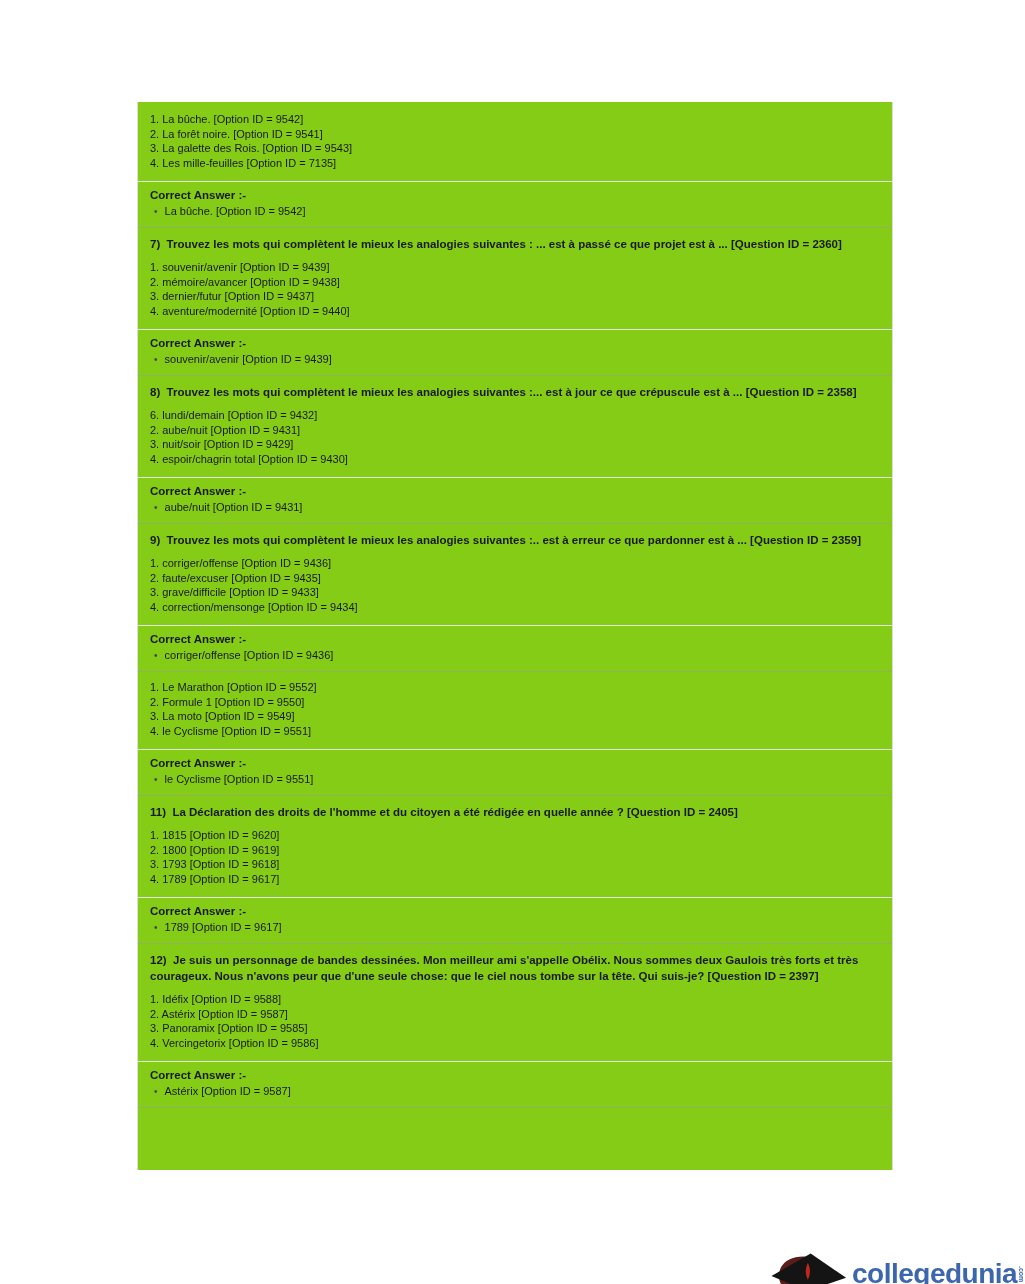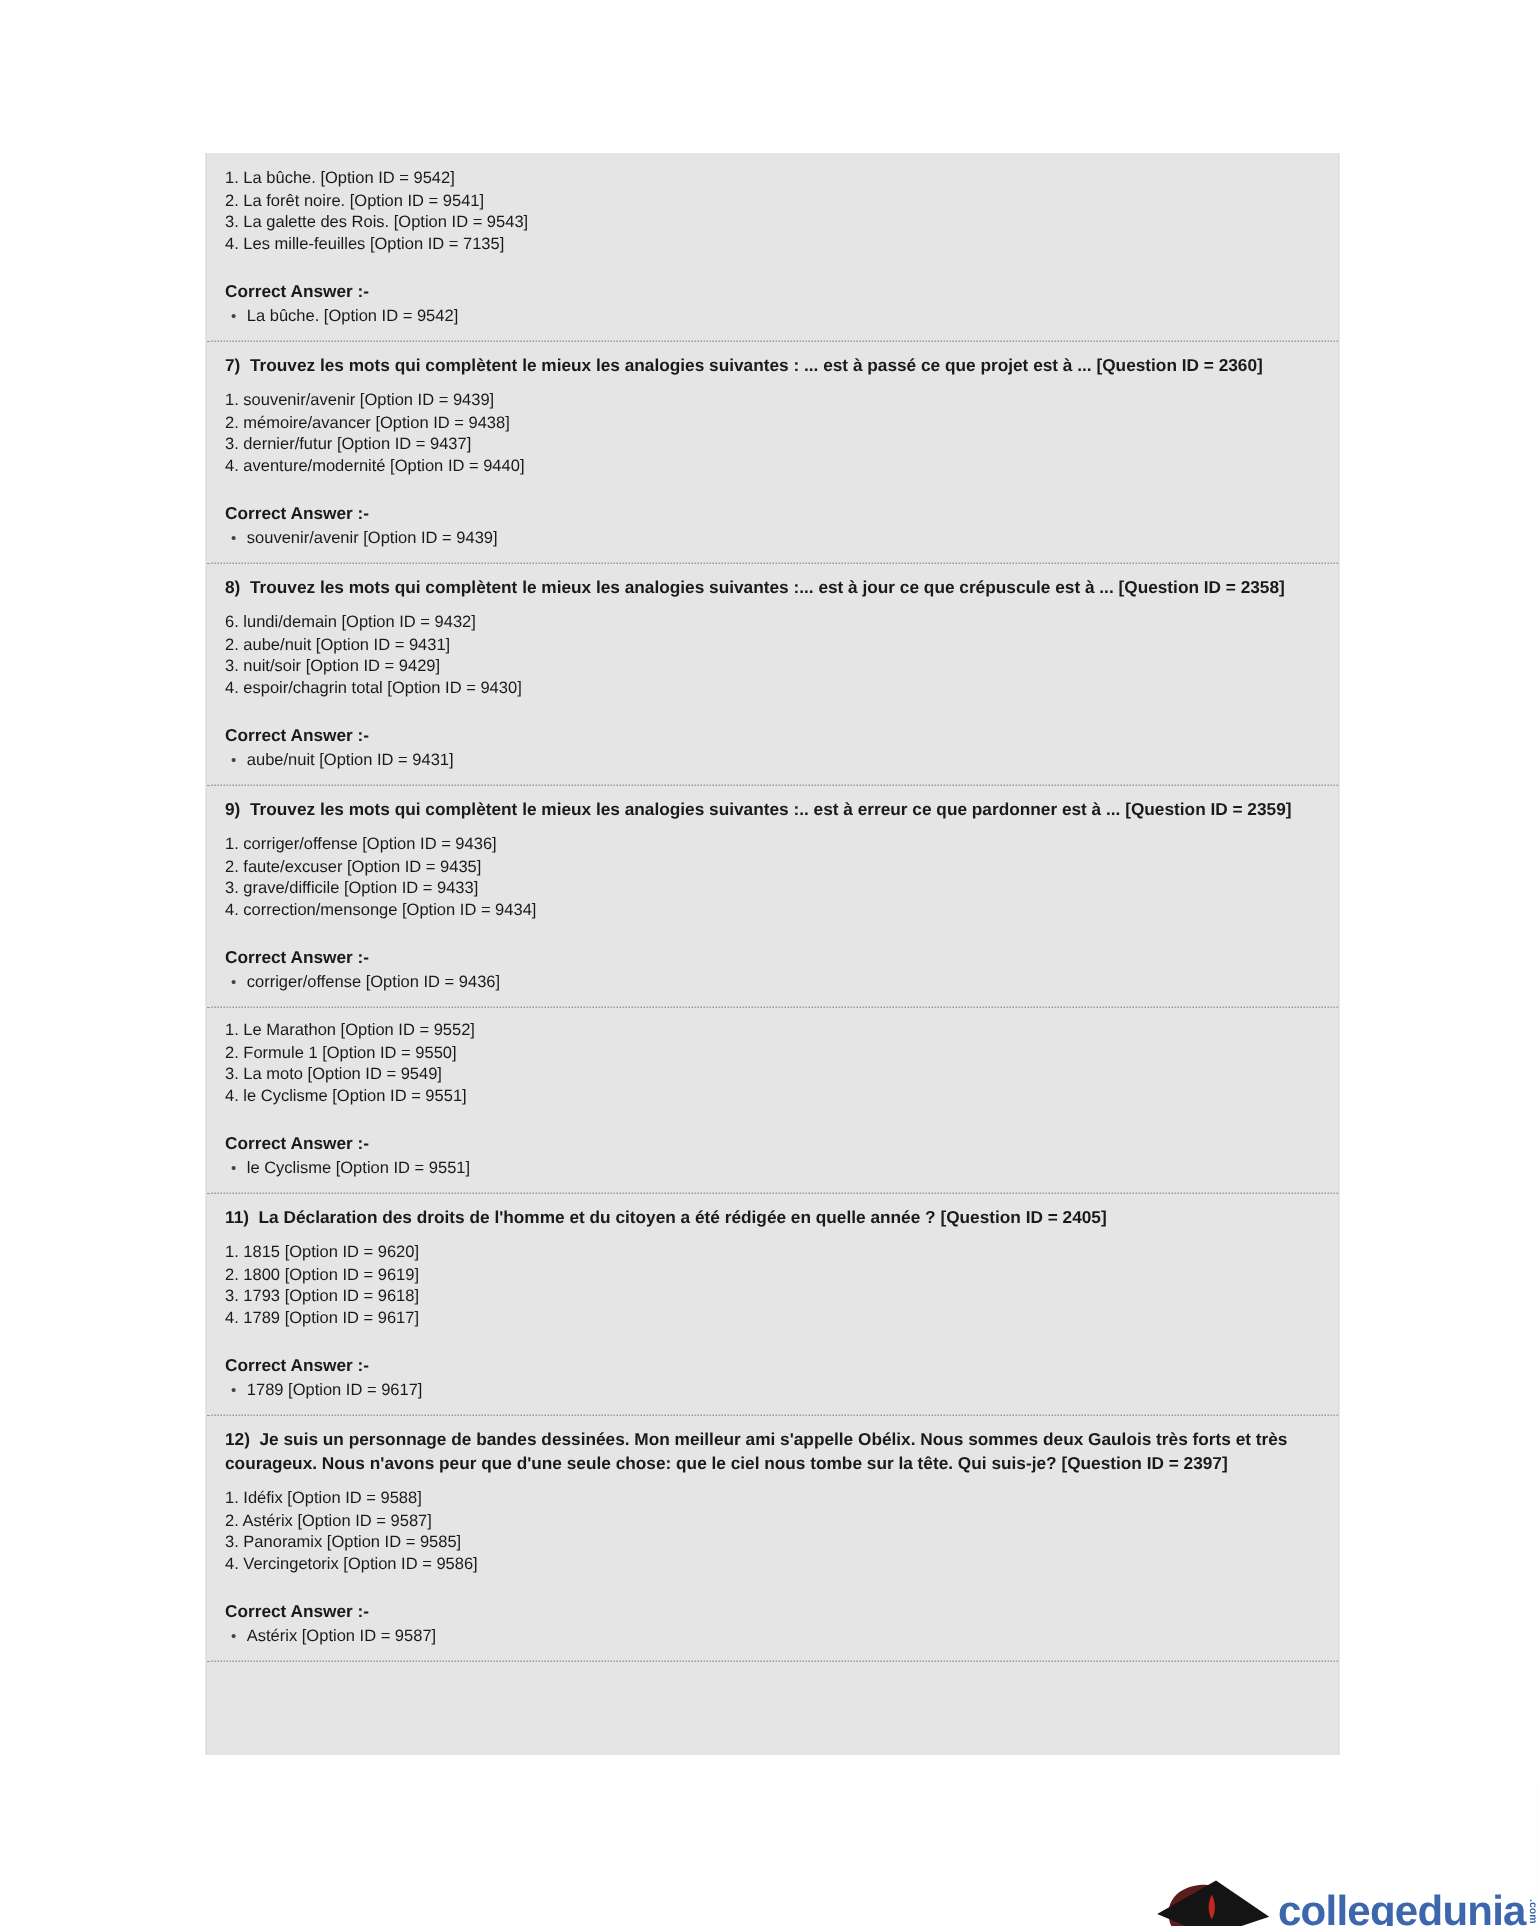--- a/index.html
+++ b/index.html
@@ -11,21 +11,21 @@
     color: #1a1a1a;
   }
 
   .content-column {
     position: absolute;
     left: 137px; top: 102px;
     width: 756px;
     min-height: 1068px;
     border-left: 1px solid #dcdcdc;
     border-right: 1px solid #dcdcdc;
-    background: #e5e5e5;
+    background: #84cc16;
   }
 
   .q-block { border-bottom: 1px dotted #9a9a9a; }
 
   .q-heading {
     font-size: 11.5px;
     line-height: 16px;
     font-weight: bold;
     margin: 8px 12px 0 12px;
     white-space: pre-wrap;

